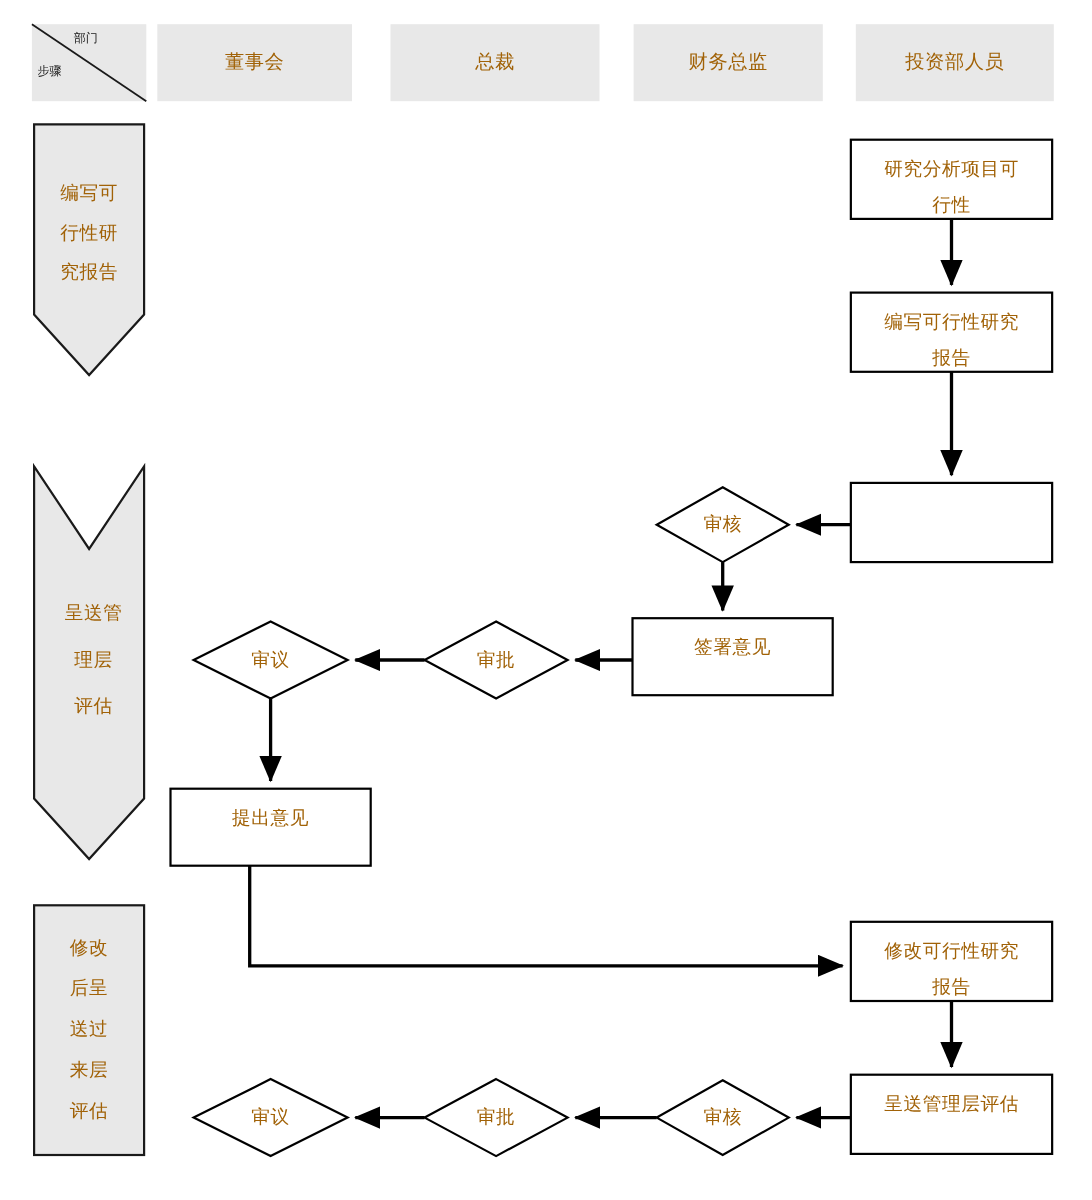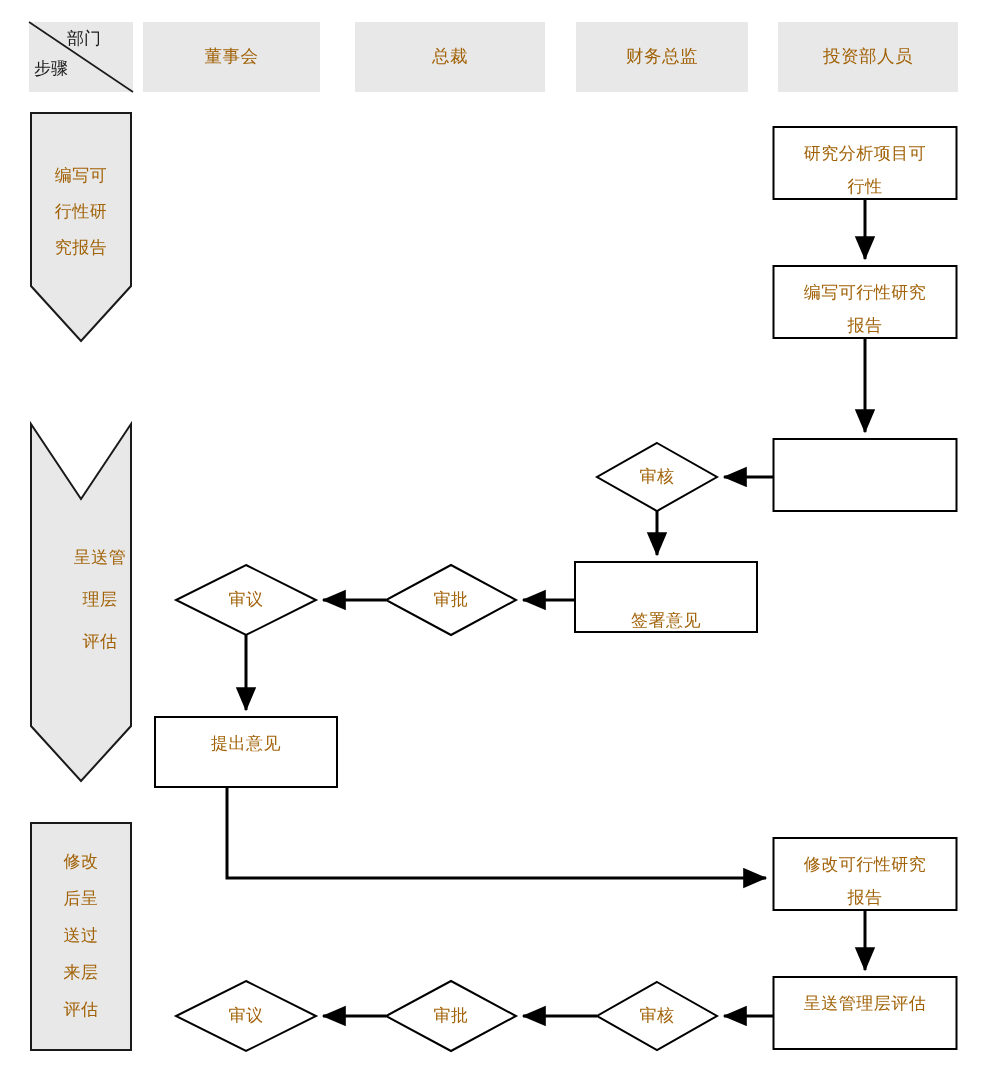--- a/index.html
+++ b/index.html
@@ -47,21 +47,21 @@
   .lbl-box {
     font-size: 17px;
     line-height: 33px;
   }
   .lbl-diamond {
     font-size: 17px;
     line-height: 20px;
   }
   .corner-dept {
     position: absolute;
-    font-size: 17px;
+    font-size: 11px;
     color: #1a1a1a;
   }
 </style>
 </head>
 <body>
 
 <div id="diagram-root">
 
   <svg id="flow-svg" viewBox="0 0 993 1091">
     <defs>
@@ -124,35 +124,35 @@
   <div class="corner-dept" style="left:34px; top:57px;">步骤</div>
 
   <div class="lbl lbl-header" style="left:143px; top:42px; width:177px; line-height:28px;">董事会</div>
   <div class="lbl lbl-header" style="left:355px; top:42px; width:190px; line-height:28px;">总裁</div>
   <div class="lbl lbl-header" style="left:778px; top:42px; width:180px; line-height:28px;">投资部人员</div>
   <div class="lbl lbl-header" style="left:576px; top:42px; width:172px; line-height:28px;">财务总监</div>
 
   <div class="lbl lbl-stage" style="left:31px; top:158px; width:100px;">编写可
 行性研
 究报告</div>
-  <div class="lbl lbl-stage" style="left:31px; top:537px; width:108px; line-height:42px;margin-left:15px;">呈送管
+  <div class="lbl lbl-stage" style="left:31px; top:537px; width:108px; line-height:42px;">呈送管
 理层
 评估</div>
   <div class="lbl lbl-stage" style="left:31px; top:843px; width:100px; line-height:37px;">修改
 后呈
 送过
 来层
 评估</div>
 
   <div class="lbl lbl-box" style="left:773px; top:137px; width:184px;">研究分析项目可
 行性</div>
   <div class="lbl lbl-box" style="left:773px; top:276px; width:184px;">编写可行性研究
 报告</div>
   <div class="lbl lbl-diamond" style="left:597px; top:467px; width:120px;">审核</div>
-  <div class="lbl lbl-box" style="left:575px; top:572px; width:182px;margin-top:32px;">签署意见</div>
+  <div class="lbl lbl-box" style="left:575px; top:572px; width:182px;">签署意见</div>
   <div class="lbl lbl-diamond" style="left:386px; top:590px; width:130px;">审批</div>
   <div class="lbl lbl-diamond" style="left:176px; top:590px; width:140px;">审议</div>
   <div class="lbl lbl-box" style="left:155px; top:727px; width:182px;">提出意见</div>
   <div class="lbl lbl-box" style="left:773px; top:848px; width:184px;">修改可行性研究
 报告</div>
   <div class="lbl lbl-box" style="left:773px; top:987px; width:184px;">呈送管理层评估</div>
   <div class="lbl lbl-diamond" style="left:597px; top:1006px; width:120px;">审核</div>
   <div class="lbl lbl-diamond" style="left:386px; top:1006px; width:130px;">审批</div>
   <div class="lbl lbl-diamond" style="left:176px; top:1006px; width:140px;">审议</div>
 

